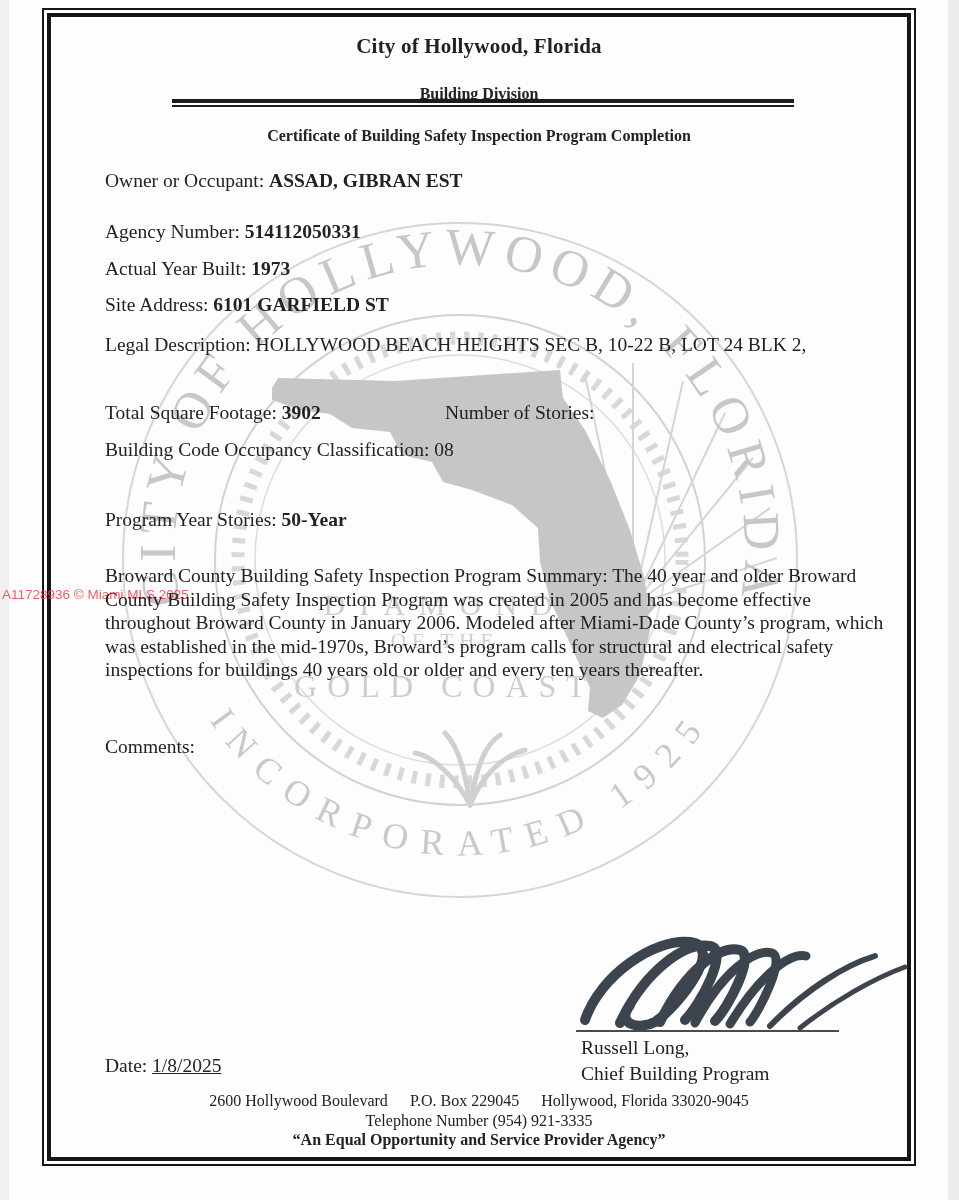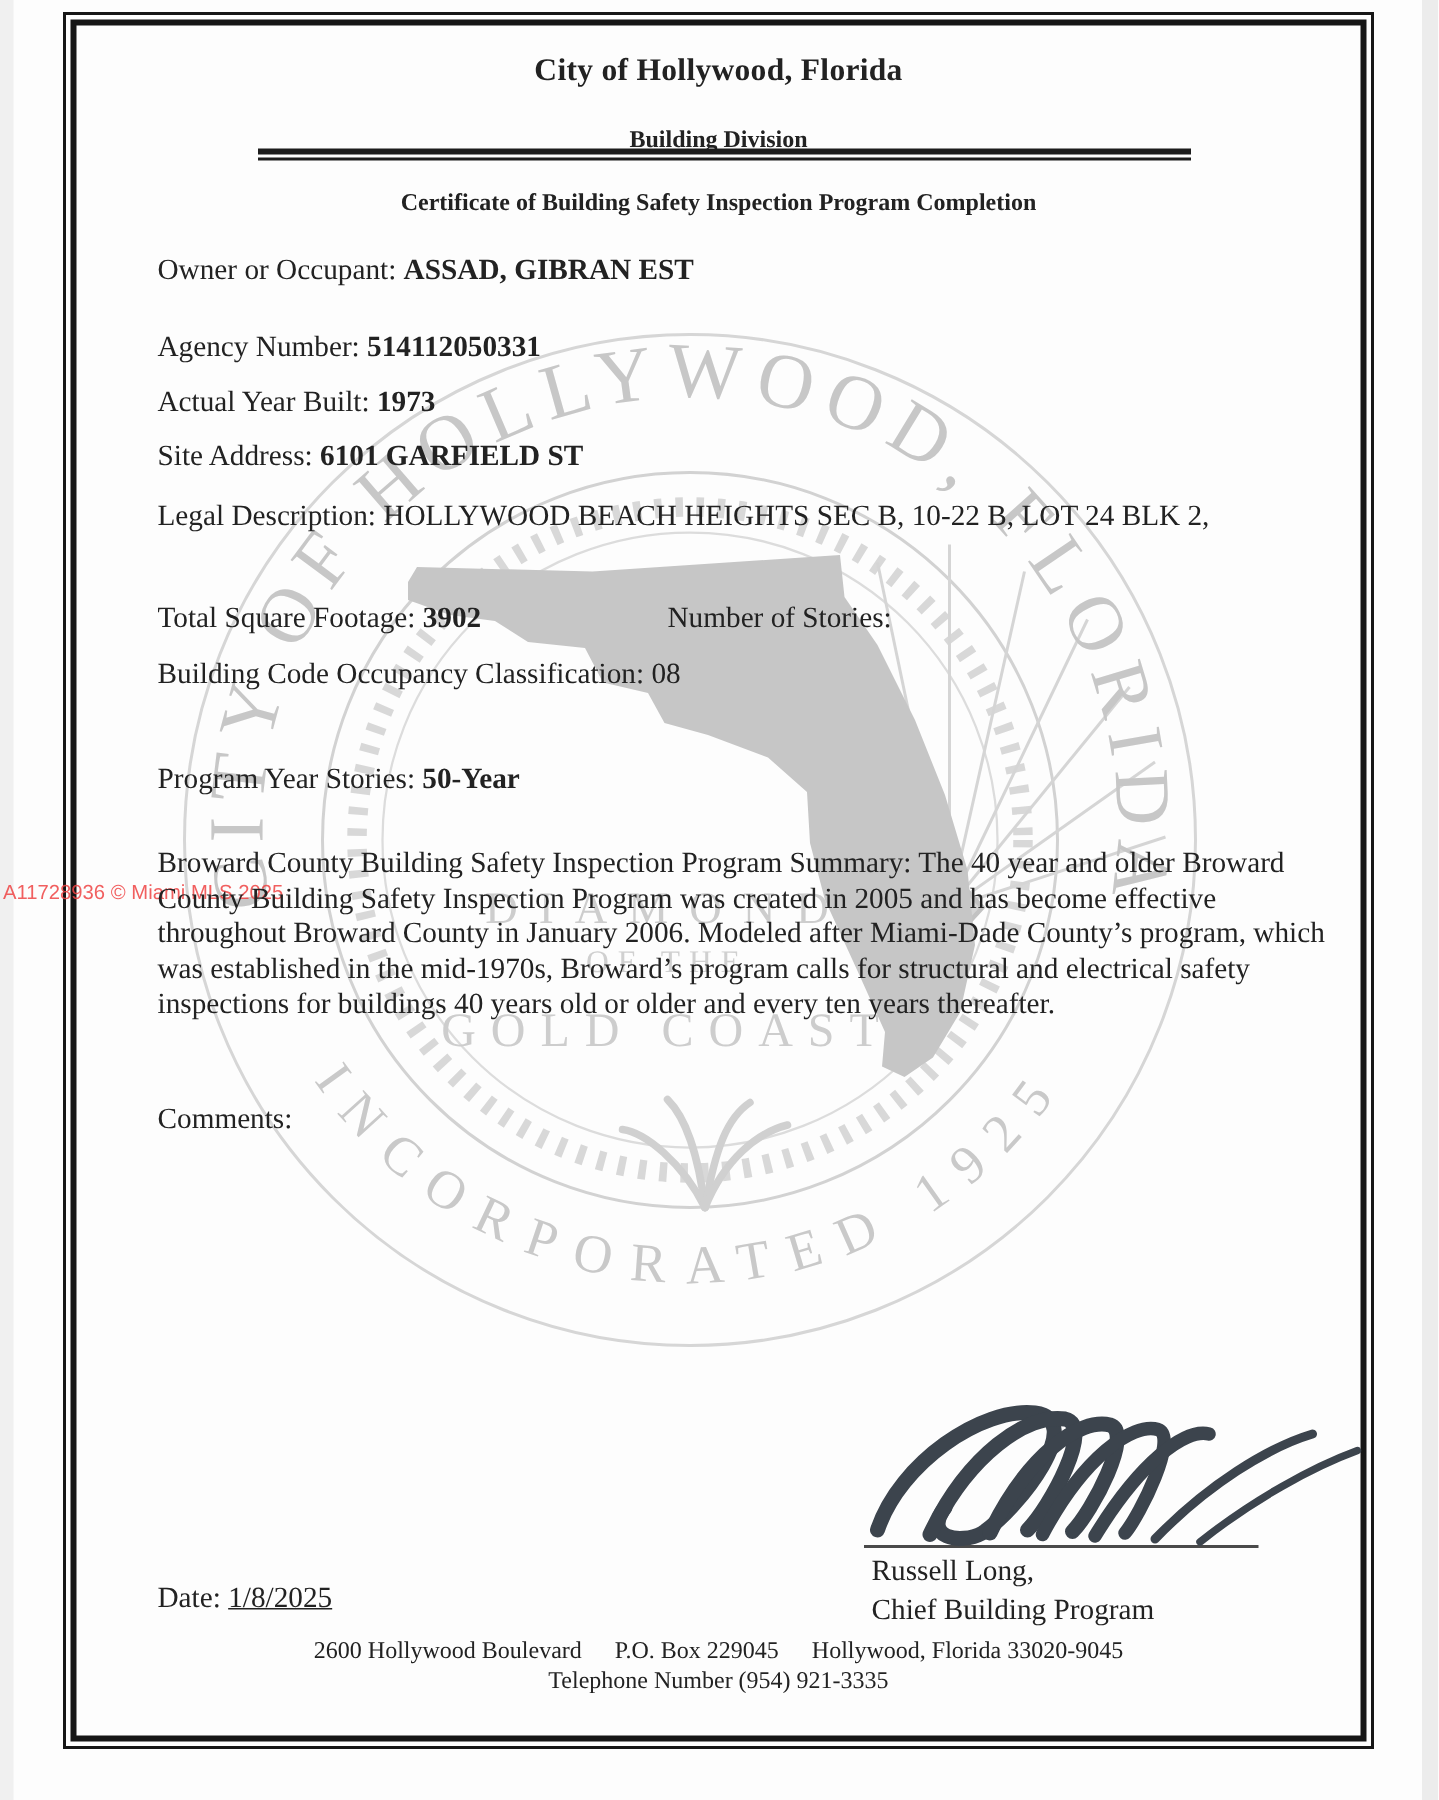--- a/index.html
+++ b/index.html
@@ -169,15 +169,16 @@
 
     <div class="date-line">
       <span>Date:</span>
       <span class="date-val">1/8/2025</span>
     </div>
 
     <div class="center-band footer1">
       <span>2600 Hollywood Boulevard</span><span>P.O. Box 229045</span><span>Hollywood, Florida 33020-9045</span>
     </div>
     <div class="center-band footer2">Telephone Number (954) 921-3335</div>
+    <div class="center-band footer3">“An Equal Opportunity and Service Provider Agency”</div>
 
   </div>
 </div>
 
 </body></html>

